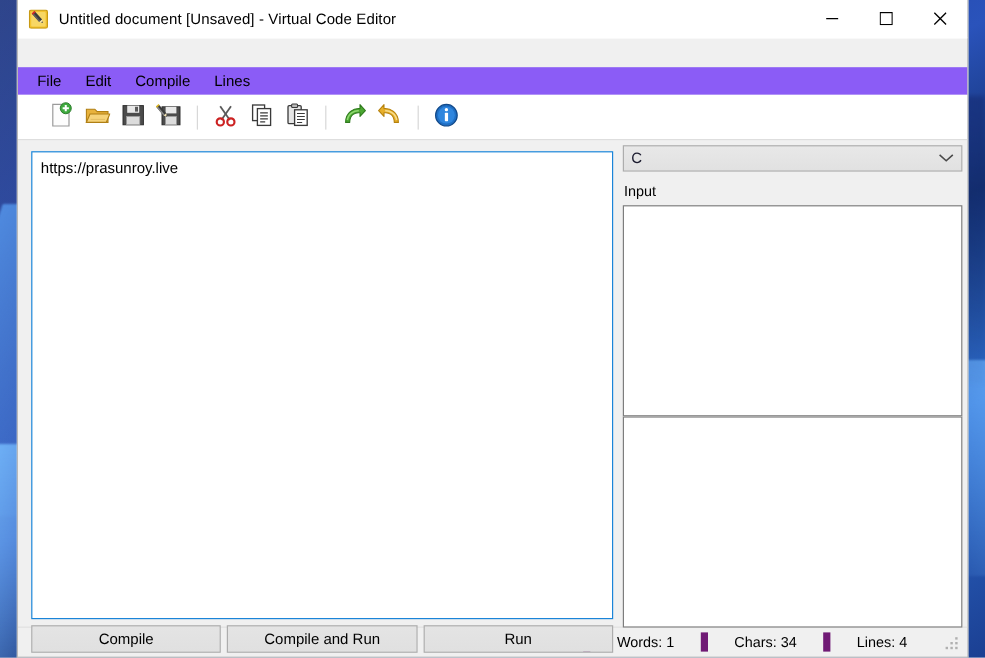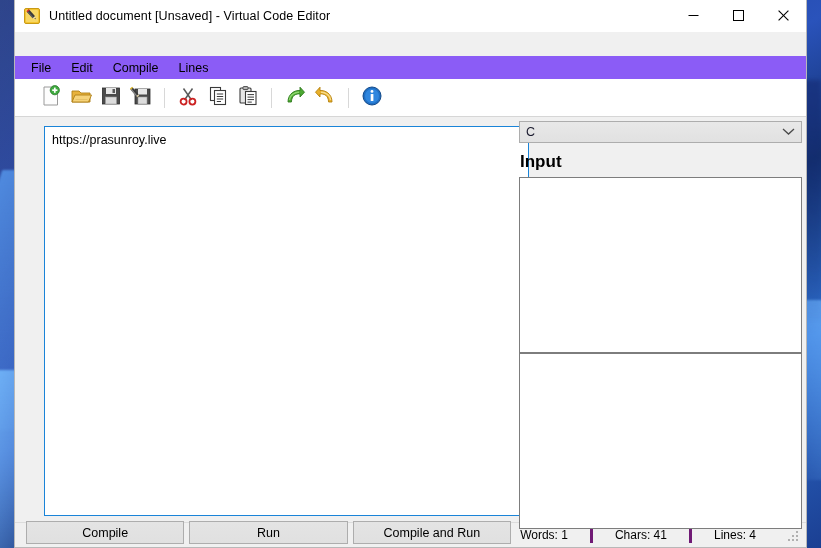--- a/index.html
+++ b/index.html
@@ -154,21 +154,21 @@
   
   #content {
     flex: 1 1 auto;
     position: relative;
     background: #f0f0f0;
   }
 
   
   #editor-pane {
     position: absolute;
-    left: 29px;
+    left: 11px;
     top: 9px;
     width: 485px;
     height: 390px;
     background: #ffffff;
     border: 1px solid #1a84d8;
     box-sizing: border-box;
     overflow: hidden;
   }
   #editor-text {
     font-family: "Liberation Sans", sans-serif;
@@ -220,22 +220,22 @@
     padding: 0 6px;
     font-size: 12.5px;
     color: #1a1a2e;
     position: relative;
   }
   #lang-select .chev {
     margin-left: auto;
     color: #4a4a4a;
   }
   .pane-label {
-    font-size: 17px;
-    font-weight: bold;
+    font-size: 12px;
+    font-weight: normal;
     color: #000;
     margin: 9px 0 5px 1px;
   }
   .io-box {
     width: 283px;
     background: #ffffff;
     border: 1px solid #7d7d7d;
     box-sizing: border-box;
   }
   #input-box { height: 176px; }
@@ -249,21 +249,21 @@
     display: flex;
     align-items: center;
     justify-content: flex-end;
     flex: none;
     padding-right: 4px;
   }
   .status-cell {
     font-size: 12px;
     color: #000;
     padding: 0 22px;
-    border-left: 3px solid #701a75;
+    border-left: 6px solid #701a75;
     line-height: 16px;
   }
   #grip {
     width: 16px; height: 16px;
     margin-left: 8px;
     position: relative;
   }
   #grip i {
     position: absolute;
     width: 2px; height: 2px;
@@ -456,22 +456,22 @@
   </div>
 
   <div id="content">
 
     <div id="editor-pane">
       <div id="editor-text">https://prasunroy.live</div>
     </div>
 
     <div id="button-row">
       <div class="action-btn">Compile</div>
+      <div class="action-btn">Compile and Run</div>
       <div class="action-btn">Run</div>
-      <div class="action-btn">Compile and Run</div>
     </div>
 
     <div id="right-pane">
 
       <div id="lang-select">
         <span>C</span>
         <span class="chev">
           <svg width="13" height="9" viewBox="0 0 13 9">
               <polyline points="1,2 6.5,7 12,2" fill="none" stroke="#4a4a4a" stroke-width="1.3"></polyline>
             </svg>
@@ -482,21 +482,21 @@
       <div class="io-box" id="input-box"></div>
 
       <div class="io-box" id="output-box"></div>
 
     </div>
 
   </div>
 
   <div id="statusbar">
     <div class="status-cell">Words: 1</div>
-    <div class="status-cell">Chars: 41</div>
+    <div class="status-cell">Chars: 34</div>
     <div class="status-cell">Lines: 4</div>
     <div id="grip">
       <i style="left:10px; top:4px;"></i>
       <i style="left:6px;  top:8px;"></i>
       <i style="left:10px; top:8px;"></i>
       <i style="left:2px;  top:12px;"></i>
       <i style="left:6px;  top:12px;"></i>
       <i style="left:10px; top:12px;"></i>
     </div>
   </div>

